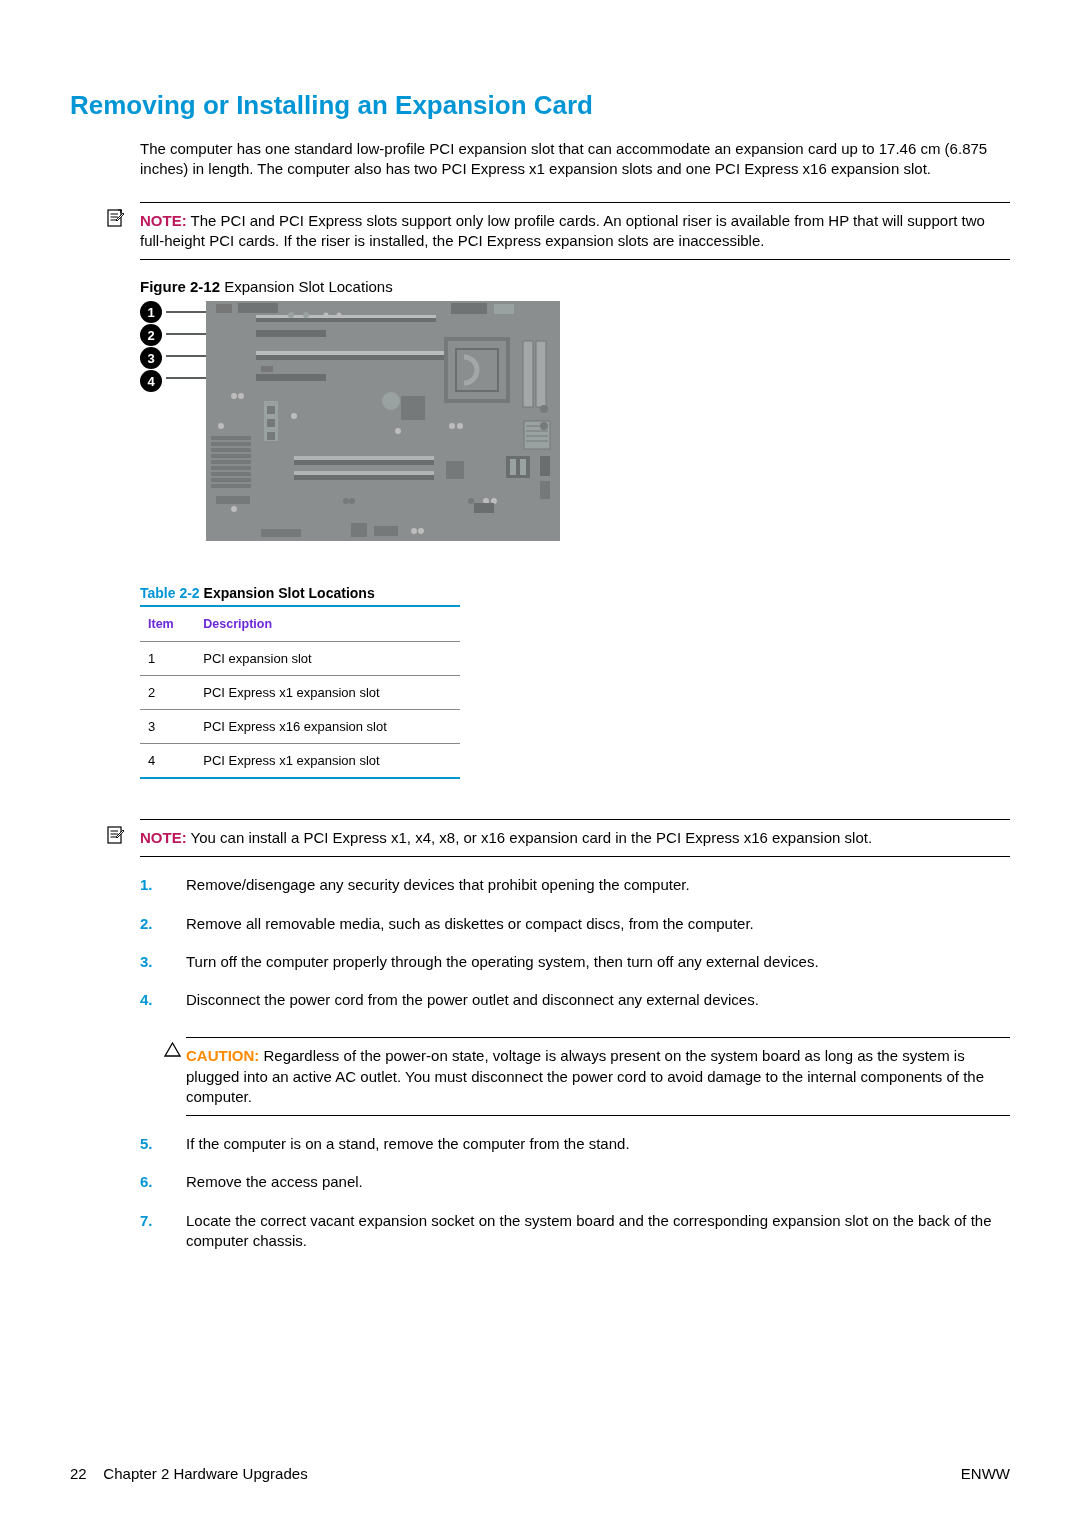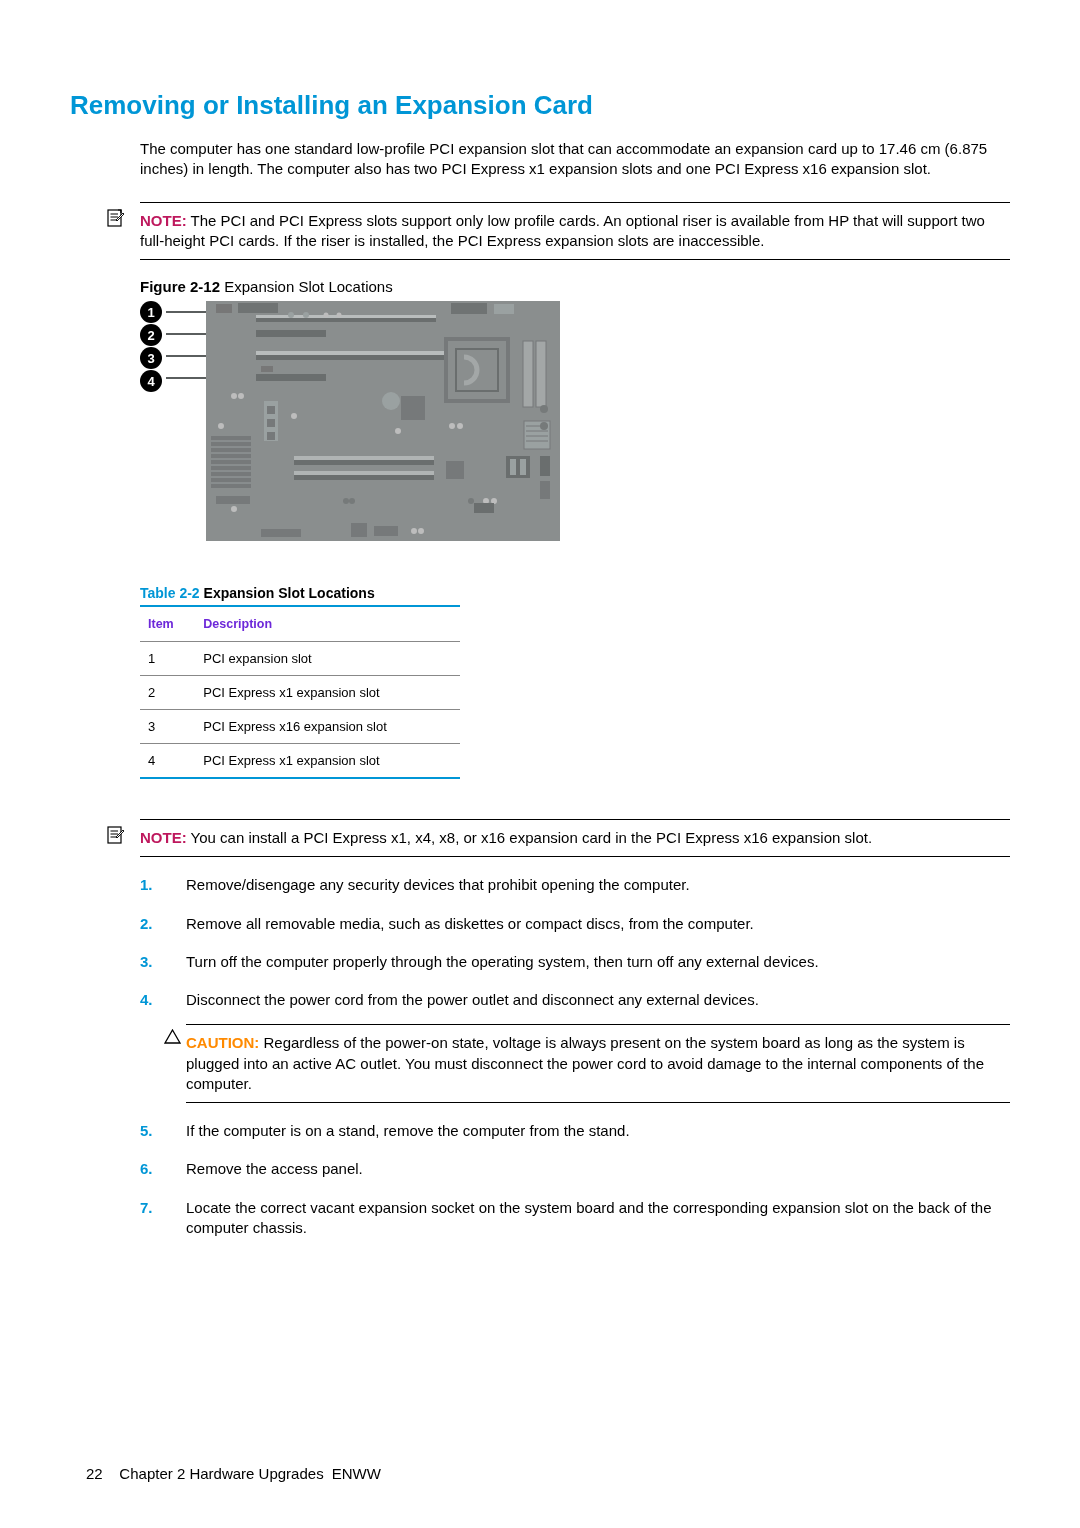--- a/index.html
+++ b/index.html
@@ -115,31 +115,31 @@
     }
     ol.steps > li::before {
       content: counter(step) ".";
       position: absolute;
       left: 0;
       top: 0;
       color: #0096d6;
       font-weight: bold;
     }
     .nested-caution {
-      margin-top: 14px;
+      margin-top: 27px;
       margin-left: 0;
     }
     .nested-caution .note-icon { left: -22px; top: 4px; font-size: 15px; }
     .footer {
       position: absolute;
       bottom: 46px;
-      left: 86px;
+      left: 70px;
       right: 70px;
       display: flex;
-      justify-content: flex-start;
+      justify-content: space-between;
       font-size: 15px;
       gap: 8px;
     }
   </style>
 </head>
 <body>
 
 <h1>Removing or Installing an Expansion Card</h1>
 
 <div class="content-indent">

